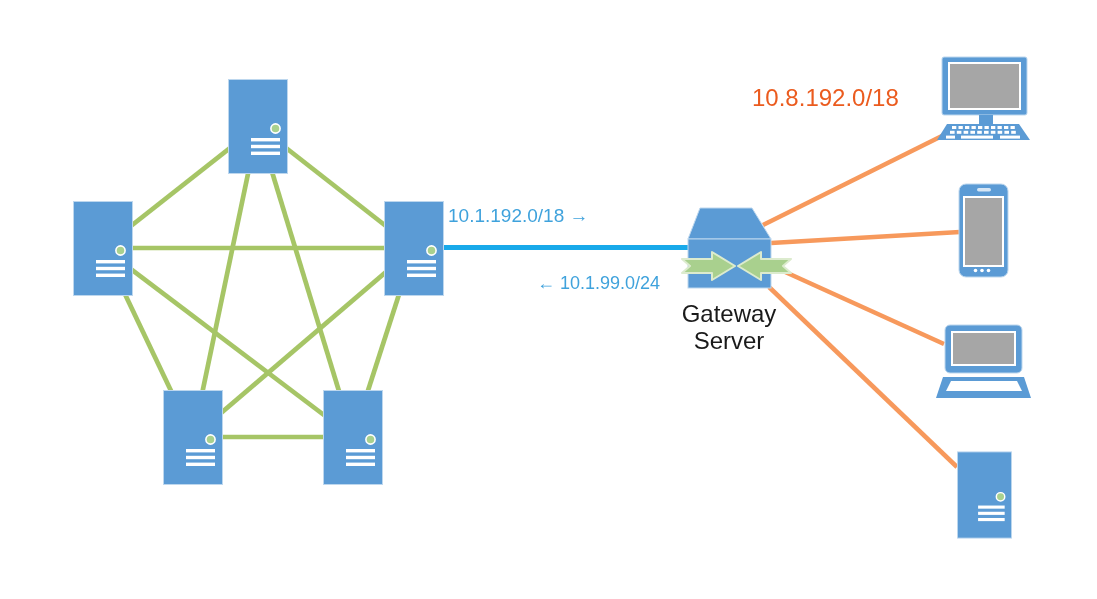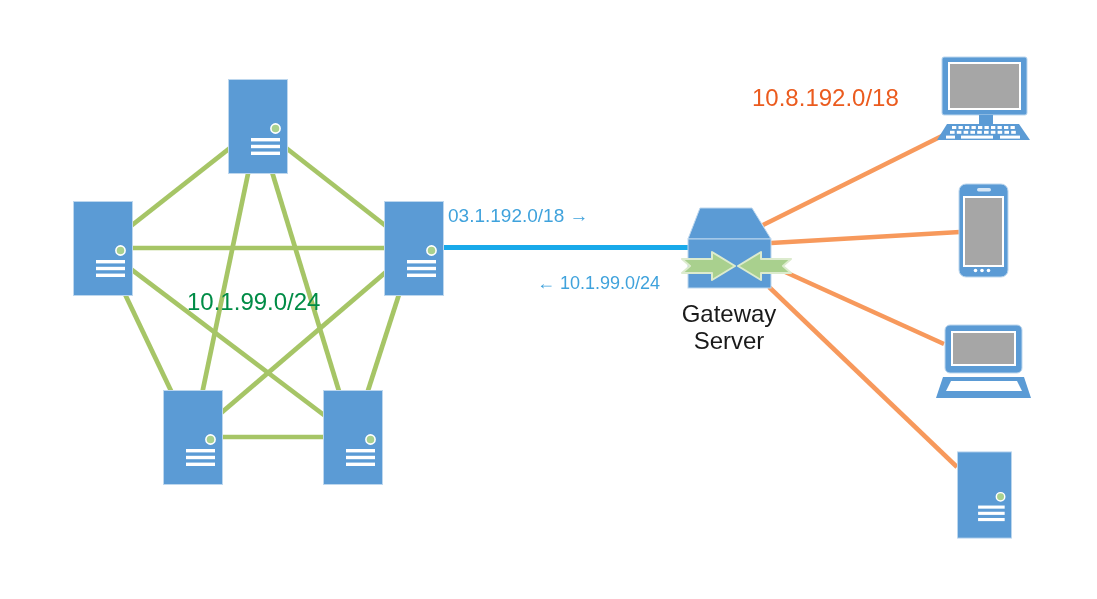--- a/index.html
+++ b/index.html
@@ -135,18 +135,17 @@
     <g>
       <rect class="node-fill-stroked" x="945" y="325" width="77" height="48" rx="5"></rect>
       <rect class="screen" x="952" y="332" width="63" height="33"></rect>
       <polygon class="node-fill" points="943,377 1024,377 1031,398 936,398"></polygon>
       <polygon class="white-fill" points="951,381 1017,381 1022,391 946,391"></polygon>
     </g>
 
     <use href="#server-icon-sym" x="957" y="450" width="55" height="90"></use>
   </svg>
 
-  <div class="label" id="mesh-label">10.1.99.0/24</div>
-  <div class="label" id="uplink-forward">03.1.192.0/18 →</div>
+  <div class="label" id="uplink-forward">10.1.192.0/18 →</div>
   <div class="label" id="uplink-return">← 10.1.99.0/24</div>
   <div class="label" id="gateway-label">Gateway Server</div>
   <div class="label" id="remote-label">10.8.192.0/18</div>
 </div>
 
 </body></html>

